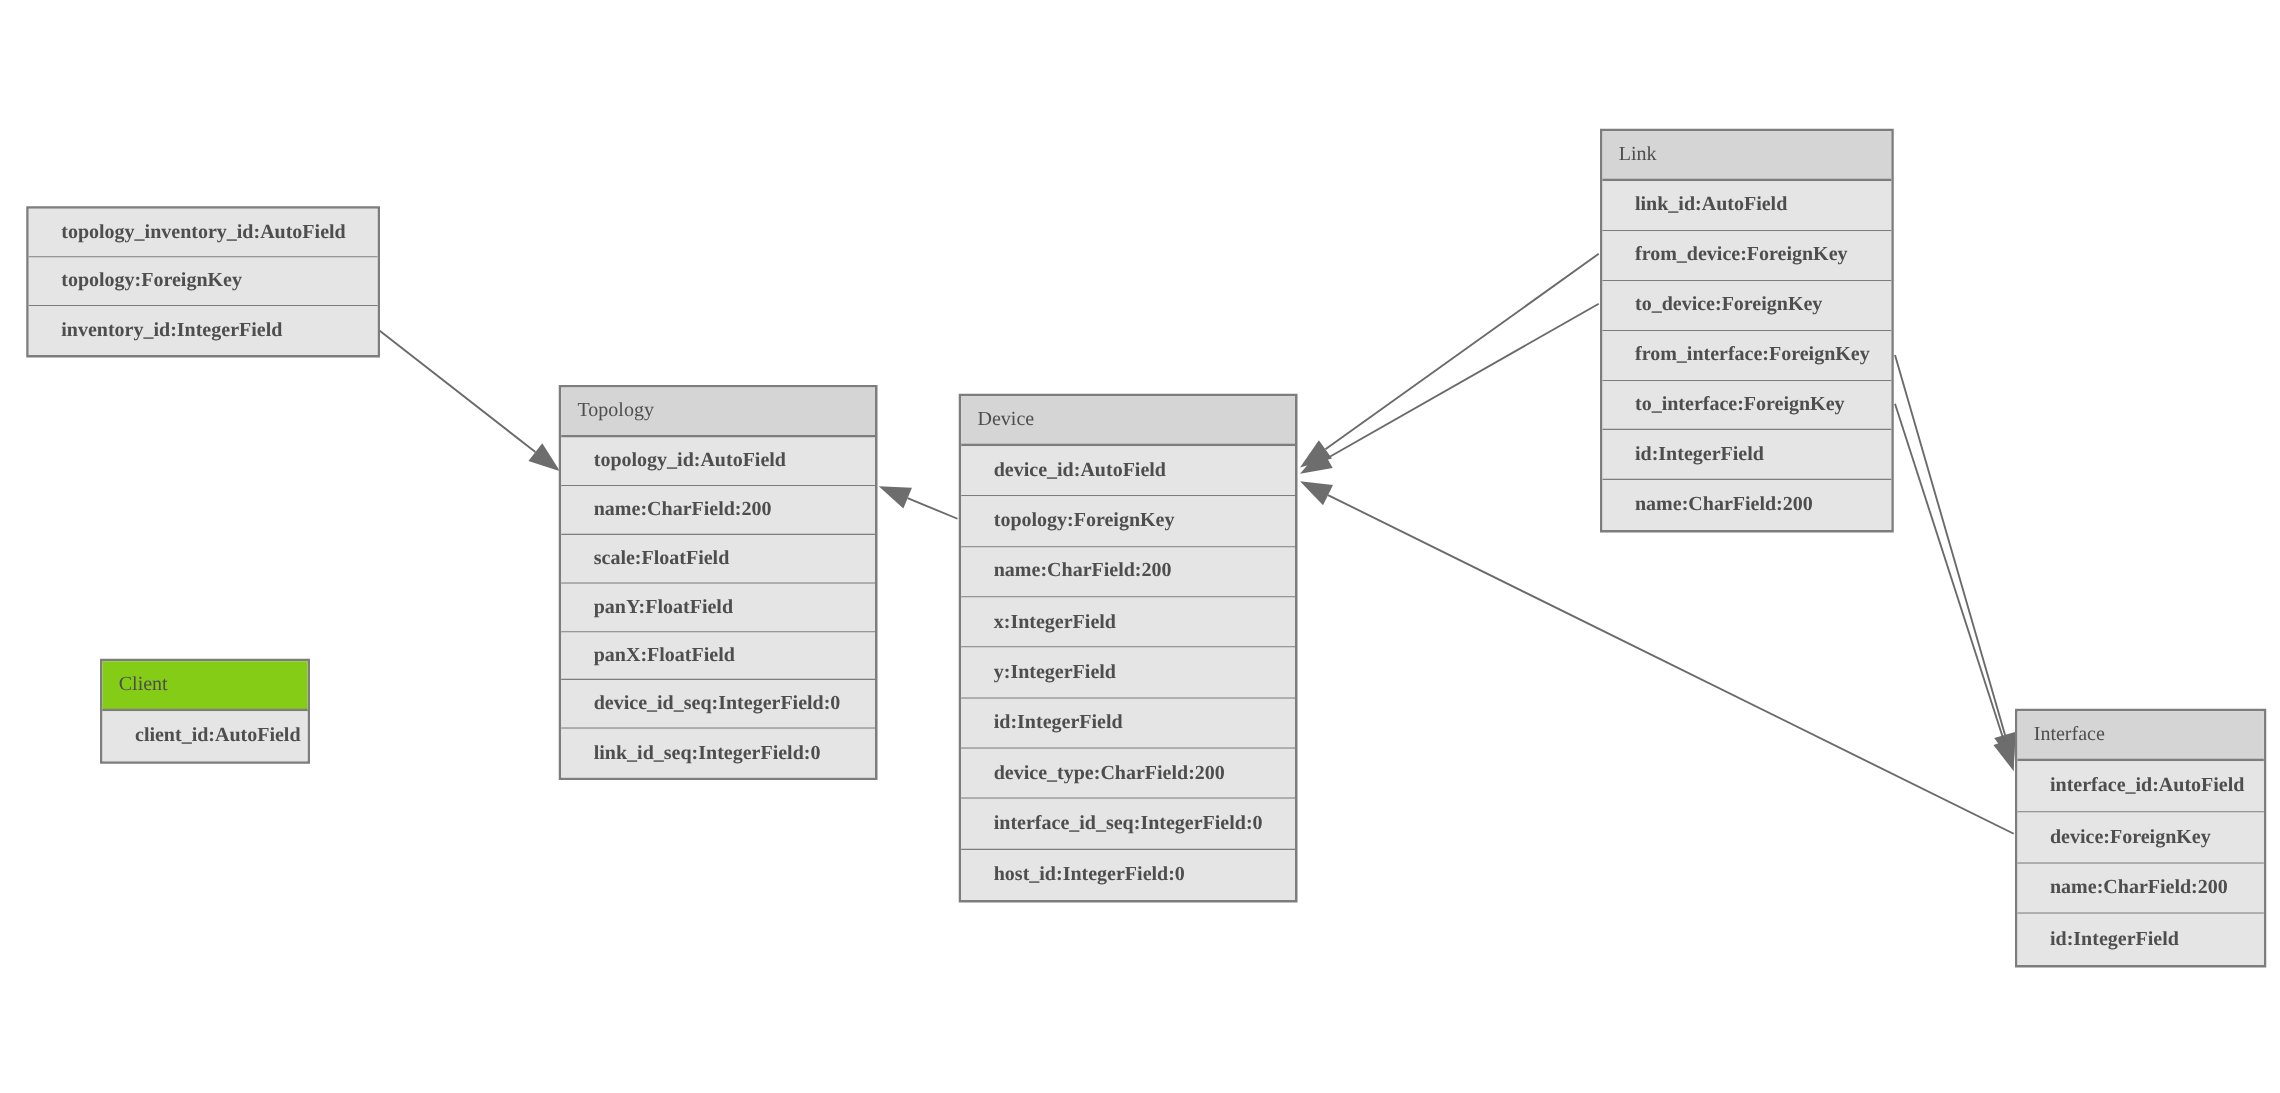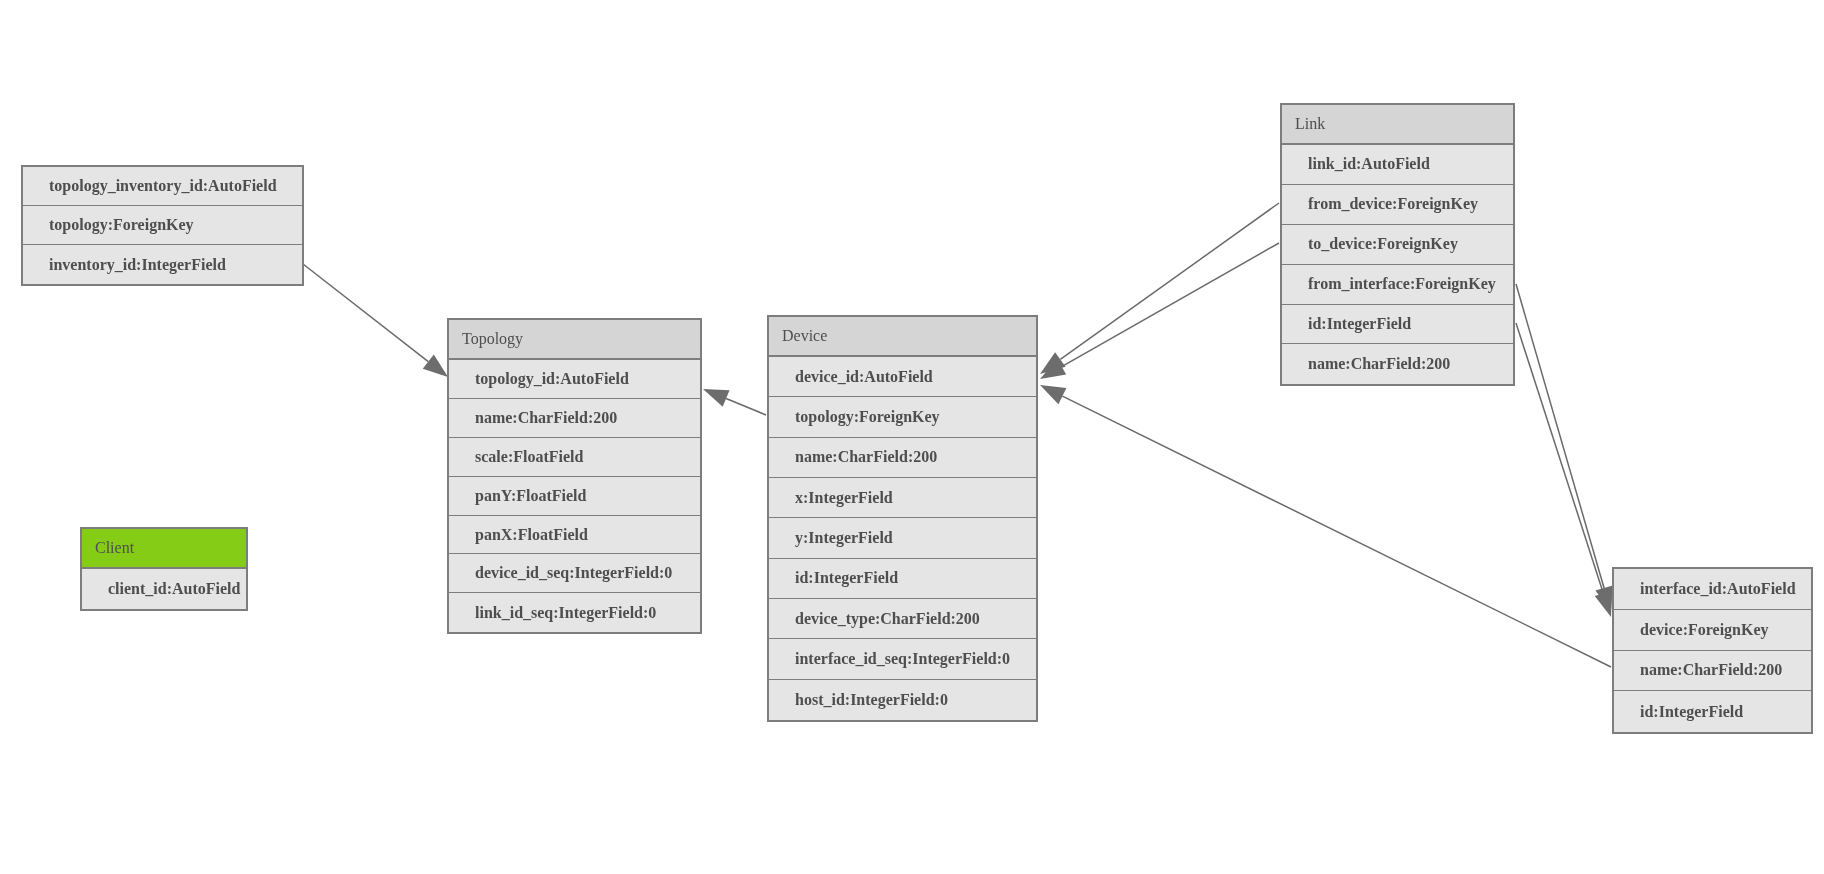--- a/index.html
+++ b/index.html
@@ -79,21 +79,21 @@
       <polygon points="1611,617 1594.7491069695413,595.9783807542664 1611.8771145212615,590.4438204909555" fill="#6d6d6d"></polygon>
       <line x1="1611" y1="667" x2="1062.4153684855794" y2="396.0702870629307" stroke="#6a6a6a" stroke-width="1.5"></line>
       <polygon points="1040,385 1066.4006718282344,388.0007544081221 1058.4300651429244,404.1398197177393" fill="#6d6d6d"></polygon>
     </svg>
   <div id="entities-layer">
       <div class="entity" style="left: 21px; top: 165px; width: 283px; border-color: rgb(125, 125, 125);">
         <div class="entity-row" style="height: 39px; border-color: rgb(125, 125, 125); color: rgb(78, 78, 78);">topology_inventory_id:AutoField</div>
         <div class="entity-row" style="height: 39px; border-color: rgb(125, 125, 125); color: rgb(78, 78, 78);">topology:ForeignKey</div>
         <div class="entity-row" style="height: 39px; border-color: rgb(125, 125, 125); color: rgb(78, 78, 78);">inventory_id:IntegerField</div>
       </div>
-      <div class="entity" style="left: 447px; top: 318px; width: 255px; border-color: rgb(125, 125, 125);">
+      <div class="entity" style="left: 447px; top: 308px; width: 255px; border-color: rgb(125, 125, 125);">
         <div class="entity-header" style="height: 40px; background: rgb(213, 213, 213); border-color: rgb(125, 125, 125); color: rgb(78, 78, 78);">Topology</div>
         <div class="entity-row" style="height: 38.9px; border-color: rgb(125, 125, 125); color: rgb(78, 78, 78);">topology_id:AutoField</div>
         <div class="entity-row" style="height: 38.9px; border-color: rgb(125, 125, 125); color: rgb(78, 78, 78);">name:CharField:200</div>
         <div class="entity-row" style="height: 38.9px; border-color: rgb(125, 125, 125); color: rgb(78, 78, 78);">scale:FloatField</div>
         <div class="entity-row" style="height: 38.9px; border-color: rgb(125, 125, 125); color: rgb(78, 78, 78);">panY:FloatField</div>
         <div class="entity-row" style="height: 38.9px; border-color: rgb(125, 125, 125); color: rgb(78, 78, 78);">panX:FloatField</div>
         <div class="entity-row" style="height: 38.9px; border-color: rgb(125, 125, 125); color: rgb(78, 78, 78);">device_id_seq:IntegerField:0</div>
         <div class="entity-row" style="height: 38.9px; border-color: rgb(125, 125, 125); color: rgb(78, 78, 78);">link_id_seq:IntegerField:0</div>
       </div>
       <div class="entity" style="left: 80px; top: 527px; width: 168px; border-color: rgb(125, 125, 125);">
@@ -111,23 +111,25 @@
         <div class="entity-row" style="height: 40.35px; border-color: rgb(125, 125, 125); color: rgb(78, 78, 78);">device_type:CharField:200</div>
         <div class="entity-row" style="height: 40.35px; border-color: rgb(125, 125, 125); color: rgb(78, 78, 78);">interface_id_seq:IntegerField:0</div>
         <div class="entity-row" style="height: 40.35px; border-color: rgb(125, 125, 125); color: rgb(78, 78, 78);">host_id:IntegerField:0</div>
       </div>
       <div class="entity" style="left: 1280px; top: 103px; width: 235px; border-color: rgb(125, 125, 125);">
         <div class="entity-header" style="height: 40px; background: rgb(213, 213, 213); border-color: rgb(125, 125, 125); color: rgb(78, 78, 78);">Link</div>
         <div class="entity-row" style="height: 39.9px; border-color: rgb(125, 125, 125); color: rgb(78, 78, 78);">link_id:AutoField</div>
         <div class="entity-row" style="height: 39.9px; border-color: rgb(125, 125, 125); color: rgb(78, 78, 78);">from_device:ForeignKey</div>
         <div class="entity-row" style="height: 39.9px; border-color: rgb(125, 125, 125); color: rgb(78, 78, 78);">to_device:ForeignKey</div>
         <div class="entity-row" style="height: 39.9px; border-color: rgb(125, 125, 125); color: rgb(78, 78, 78);">from_interface:ForeignKey</div>
+        <div class="entity-row" style="height: 39.9px; border-color: rgb(125, 125, 125); color: rgb(78, 78, 78);">to_interface:ForeignKey</div>
         <div class="entity-row" style="height: 39.9px; border-color: rgb(125, 125, 125); color: rgb(78, 78, 78);">id:IntegerField</div>
         <div class="entity-row" style="height: 39.9px; border-color: rgb(125, 125, 125); color: rgb(78, 78, 78);">name:CharField:200</div>
       </div>
       <div class="entity" style="left: 1612px; top: 567px; width: 201px; border-color: rgb(125, 125, 125);">
+        <div class="entity-header" style="height: 40px; background: rgb(213, 213, 213); border-color: rgb(125, 125, 125); color: rgb(78, 78, 78);">Interface</div>
         <div class="entity-row" style="height: 40.8px; border-color: rgb(125, 125, 125); color: rgb(78, 78, 78);">interface_id:AutoField</div>
         <div class="entity-row" style="height: 40.8px; border-color: rgb(125, 125, 125); color: rgb(78, 78, 78);">device:ForeignKey</div>
         <div class="entity-row" style="height: 40.8px; border-color: rgb(125, 125, 125); color: rgb(78, 78, 78);">name:CharField:200</div>
         <div class="entity-row" style="height: 40.8px; border-color: rgb(125, 125, 125); color: rgb(78, 78, 78);">id:IntegerField</div>
       </div>
     </div>
 </div>
 
 </body></html>

